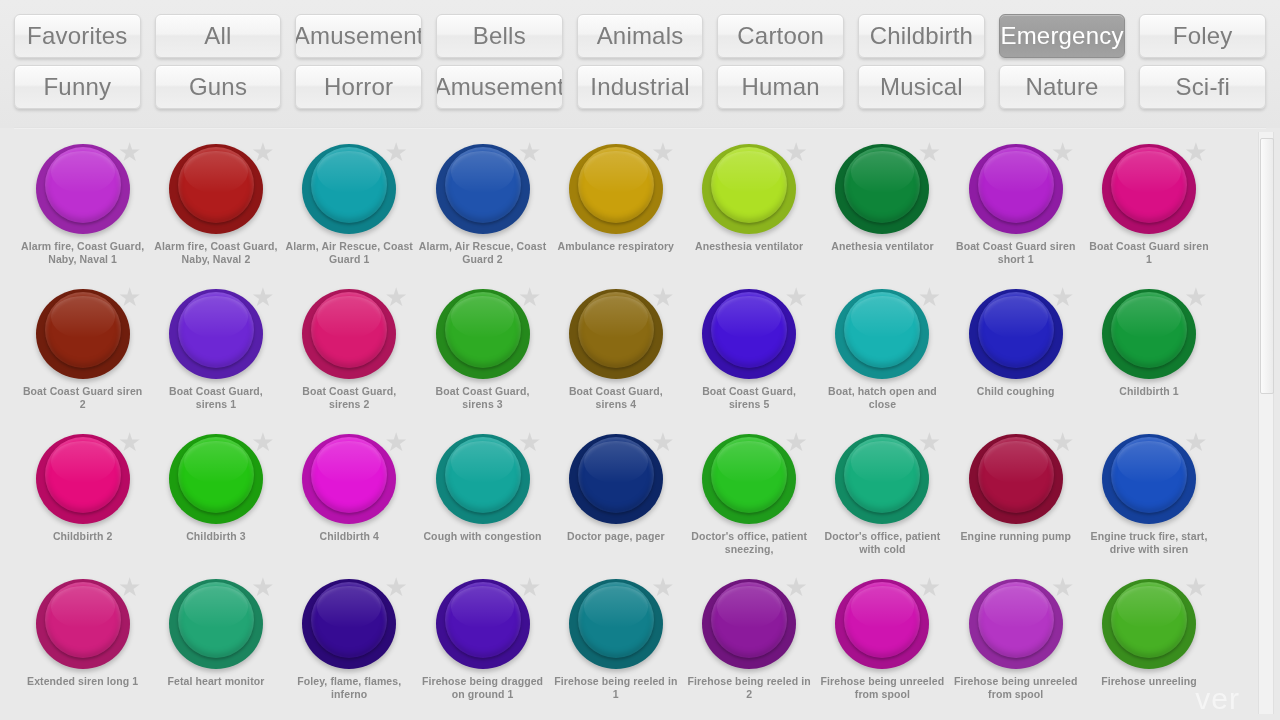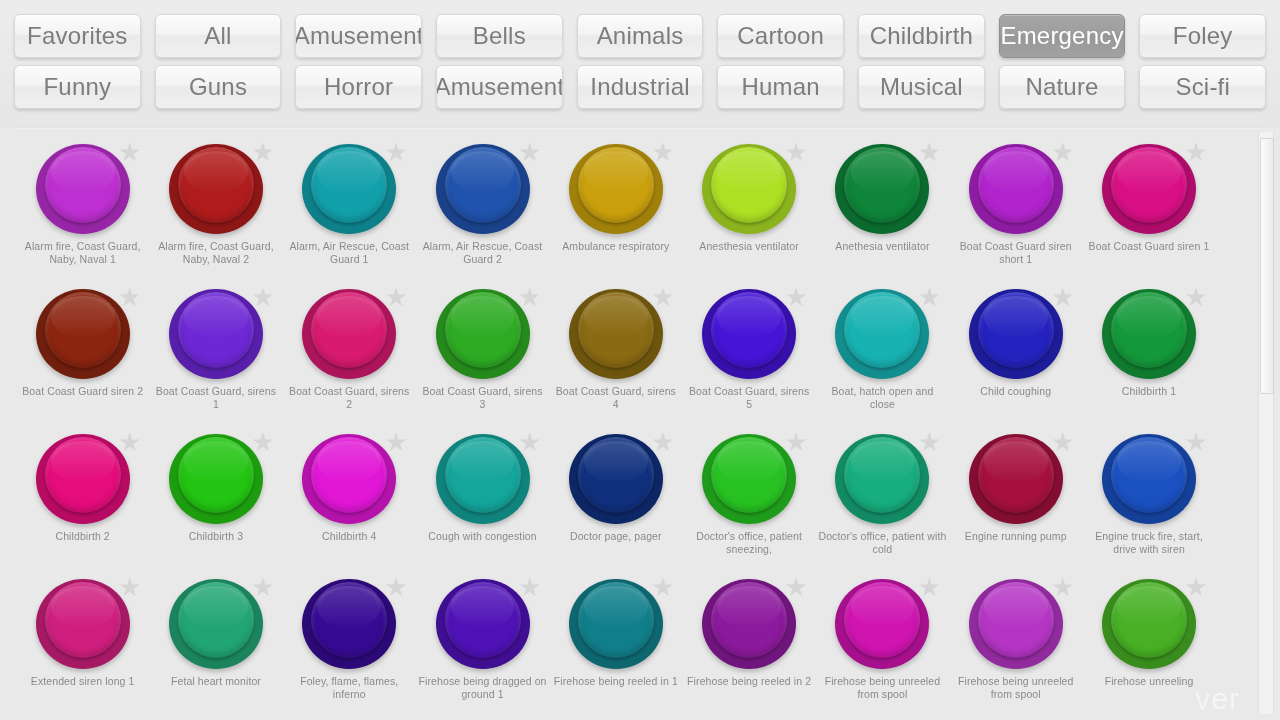--- a/index.html
+++ b/index.html
@@ -135,21 +135,21 @@
     font-size: 26px;
     color: #d6d6d6;
     cursor: pointer;
     user-select: none;
   }
   .pad-label {
     margin-top: 4px;
     width: 128px;
     text-align: center;
     font-size: 10.5px;
-    font-weight: normal;
+    font-weight: bold;
     line-height: 13px;
     color: #8a8a8a;
     letter-spacing: 0.1px;
   }
 
   
   #scrollbar-track {
     position: absolute;
     top: 132px; right: 6px;
     width: 16px;

